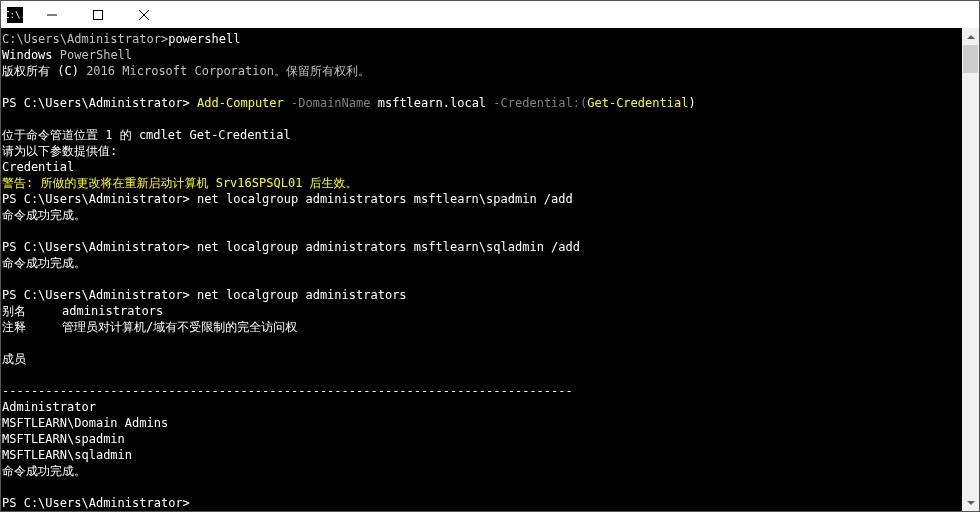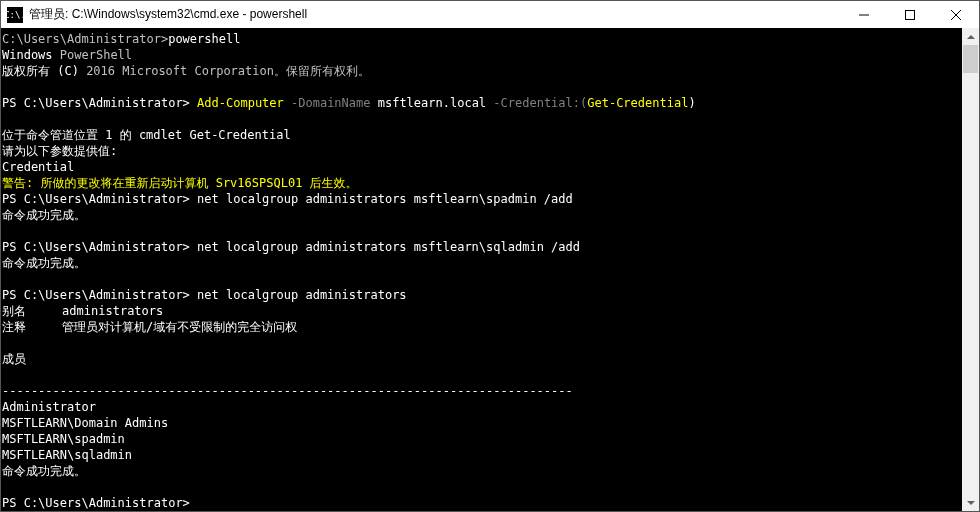--- a/index.html
+++ b/index.html
@@ -90,21 +90,20 @@
     .white { color: #ffffff; }
     .yellow { color: #ffff00; }
     .gray { color: #808080; }
   </style>
 </head>
 <body>
 
 <div class="window">
   <div class="titlebar">
     <div class="icon">C:\.</div>
-    <div class="title">管理员: C:\Windows\system32\cmd.exe - powershell</div>
     <div class="controls">
       <div class="ctrl">
         <svg viewBox="0 0 10 10">
             <line x1="0" y1="5" x2="10" y2="5" stroke="#000" stroke-width="1"></line>
           </svg>
       </div>
       <div class="ctrl">
         <svg viewBox="0 0 10 10">
             <rect x="0.5" y="0.5" width="9" height="9" fill="none" stroke="#000" stroke-width="1"></rect>
           </svg>

